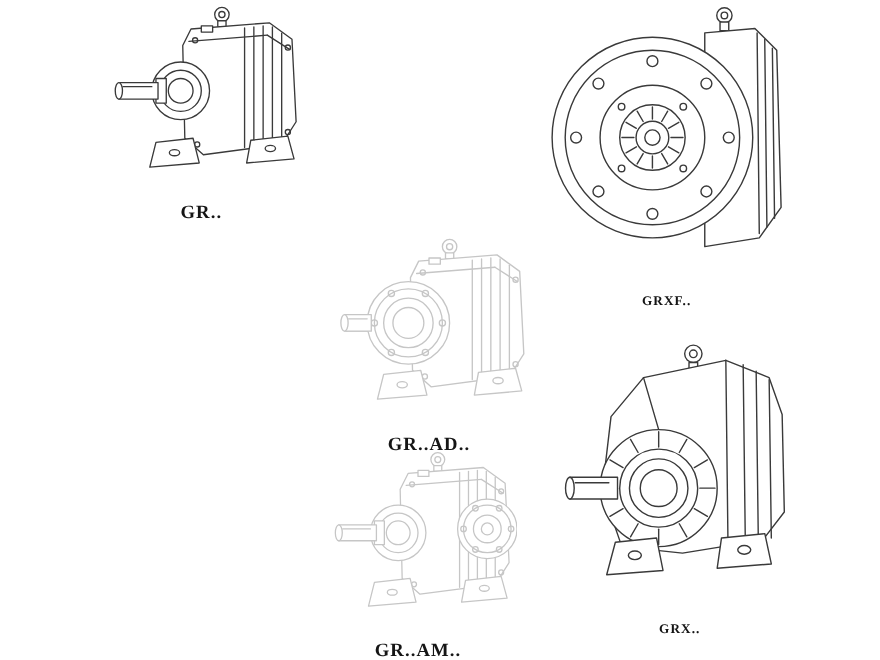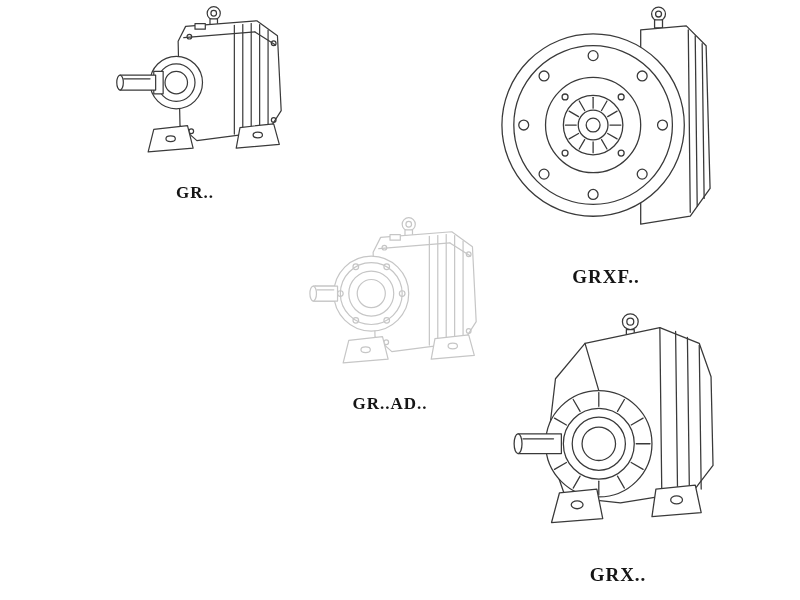--- a/index.html
+++ b/index.html
@@ -8,21 +8,21 @@
     position:relative; width:800px; height:600px;
     background:#ffffff; overflow:hidden;
     font-family:"Liberation Serif","DejaVu Serif",serif;
   }
   .cell { position:absolute; margin:0; display:flex; flex-direction:column; align-items:center; }
   .label {
     font-weight:700; font-size:17px; color:#151515;
     text-align:center; margin-top:3px; letter-spacing:1px;
     font-family:"Liberation Serif","DejaVu Serif",serif;
   }
-  .cell-large .label { font-size:19px; margin-top:8px; }
+  .cell-large .label { font-size:12px; margin-top:8px; }
   .drawing {
     stroke:#3a3a3a; stroke-width:1.3; fill:none;
     stroke-linejoin:round; stroke-linecap:round;
   }
   .ghost { stroke:#c6c6c6; }
   .defs-holder { position:absolute; width:0; height:0; overflow:hidden; }
 </style>
 </head>
 <body>
 
@@ -163,21 +163,21 @@
         <line x1="21" y1="141" x2="52" y2="141"></line>
         <polygon points="58,196 96,192 102,222 50,226" fill="#fff"></polygon>
         <ellipse cx="76" cy="208" rx="6" ry="4"></ellipse>
         <polygon points="156,192 196,188 202,216 152,220" fill="#fff"></polygon>
         <ellipse cx="177" cy="203" rx="6" ry="4"></ellipse>
       </symbol>
 
     </defs>
   </svg>
 
-  <figure class="cell" style="left:100px;top:2px;width:190px;">
+  <figure class="cell" style="left:88px;top:2px;width:190px;">
     <svg class="drawing" width="190" height="178" viewBox="0 0 200 190">
         <use href="#sym-gearbox"></use>
       </svg>
     <figcaption class="label">GR..</figcaption>
   </figure>
 
 
   <figure class="cell cell-large" style="left:492px;top:0px;width:228px;">
     <svg class="drawing" width="228" height="258" viewBox="0 0 230 260">
         <use href="#sym-grxf"></use>
@@ -194,14 +194,20 @@
   </figure>
 
   <figure class="cell cell-large" style="left:502px;top:300px;width:232px;">
     <svg class="drawing" width="232" height="256" viewBox="0 0 235 260">
         <use href="#sym-grx"></use>
       </svg>
     <figcaption class="label">GRX..</figcaption>
   </figure>
 
 
+  <figure class="cell" style="left:290px;top:407px;width:180px;">
+    <svg class="drawing ghost" width="180" height="171" viewBox="0 0 200 190">
+        <use href="#sym-gearbox-am"></use>
+      </svg>
+    <figcaption class="label">GR..AM..</figcaption>
+  </figure>
 
 </div>
 
 </body></html>

